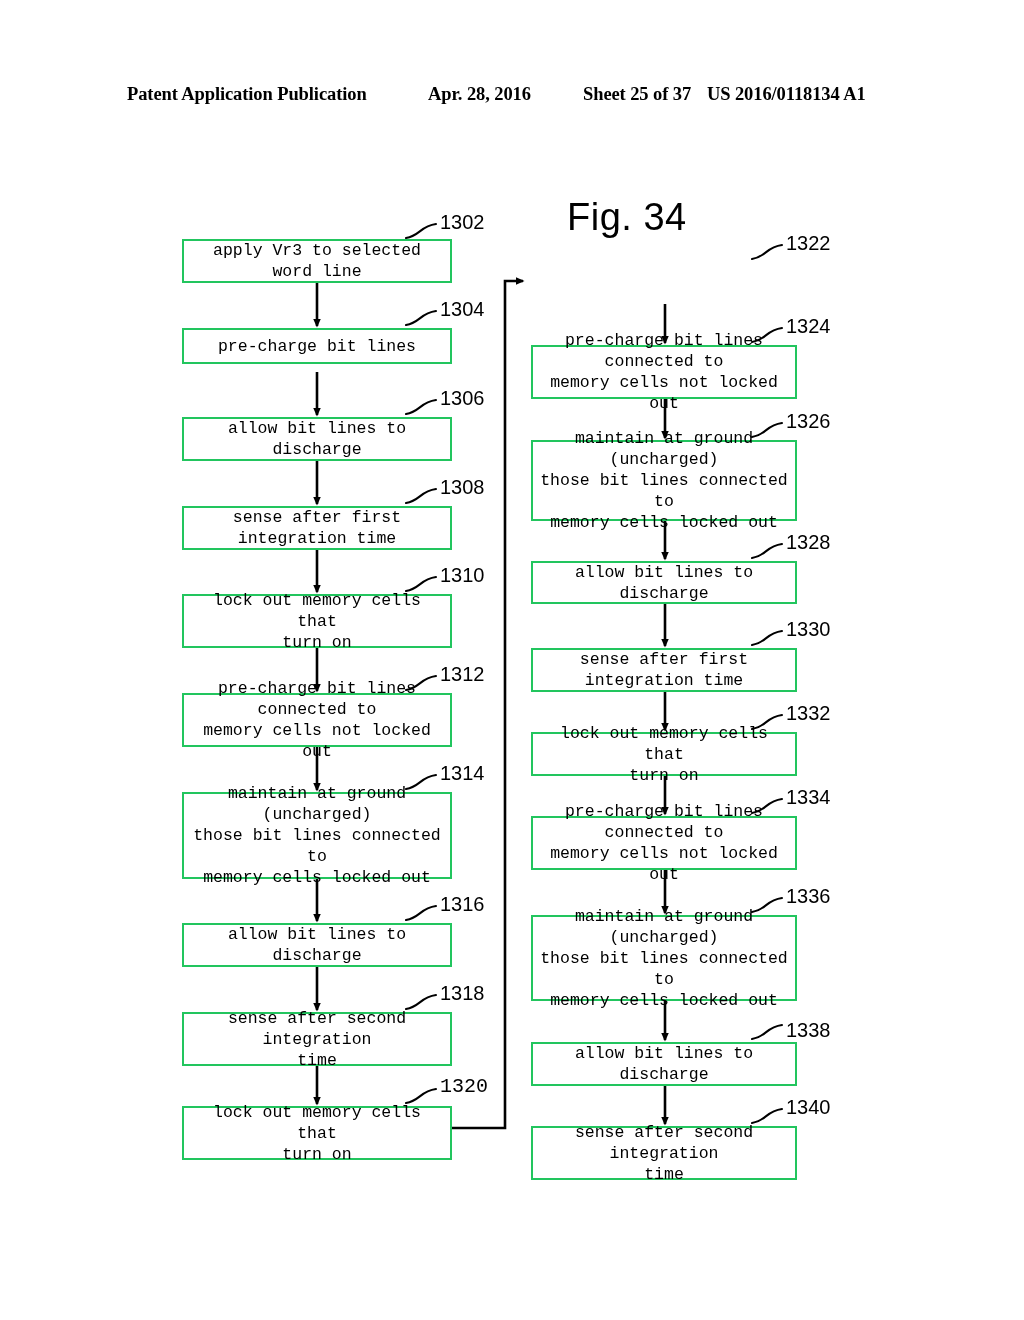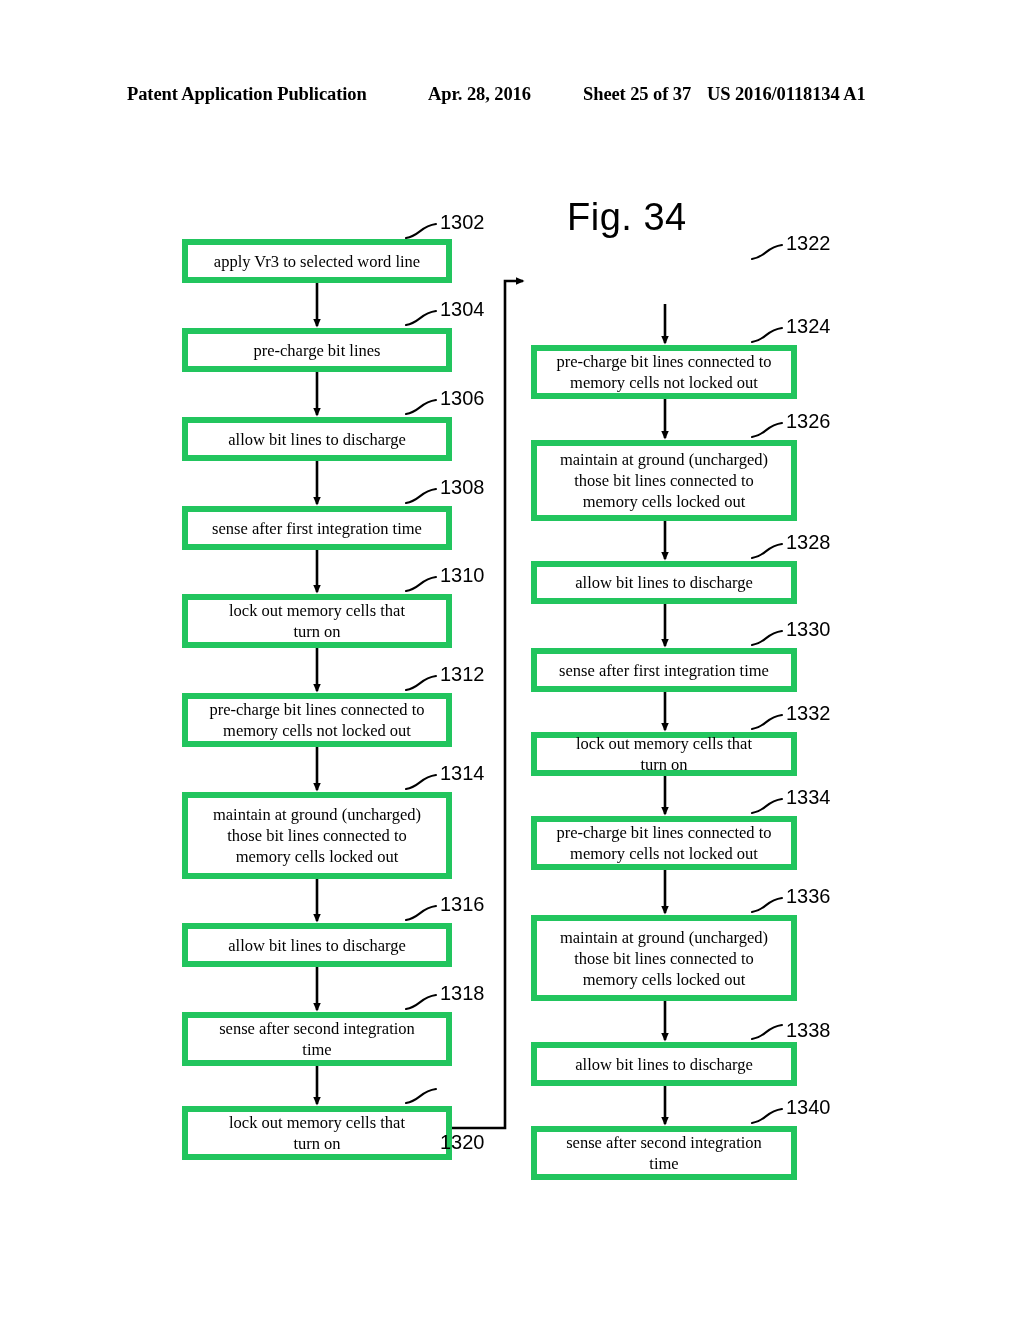--- a/index.html
+++ b/index.html
@@ -78,27 +78,27 @@
     top: 0;
     width: 1024px;
     height: 1320px;
     pointer-events: none;
   }
 
   
   .node {
     position: absolute;
     box-sizing: border-box;
-    border: 6px solid #22c55e;
+    border: 2px solid #22c55e;
     background: #ffffff;
     display: flex;
     align-items: center;
     justify-content: center;
     text-align: center;
-    font-family: Liberation Serif, serif;
+    font-family: Liberation Mono, monospace;
     font-size: 16.5px;
     line-height: 21px;
     color: #000000;
     padding: 11px 6px;
   }
   .node .node-text {
     display: block;
     white-space: pre-line;
   }
 
@@ -184,21 +184,21 @@
       <path d="M752,1039 C766,1037 766,1027 782,1025"></path>
       <path d="M752,1123 C766,1121 766,1111 782,1109"></path>
     </g>
   </svg>
 
   <div class="node" style="left:182px; top:239px; width:270px; height:44px;">
     <span class="node-text">apply Vr3 to selected word line</span>
   </div>
   <div class="ref-num" style="left:440px; top:212px;">1302</div>
 
-  <div class="node" style="left:182px; top:328px; width:270px; height:44px;">
+  <div class="node" style="left:182px; top:328px; width:270px; height:36px;">
     <span class="node-text">pre-charge bit lines</span>
   </div>
   <div class="ref-num" style="left:440px; top:299px;">1304</div>
 
   <div class="node" style="left:182px; top:417px; width:270px; height:44px;">
     <span class="node-text">allow bit lines to discharge</span>
   </div>
   <div class="ref-num" style="left:440px; top:388px;">1306</div>
 
   <div class="node" style="left:182px; top:506px; width:270px; height:44px;">
@@ -233,21 +233,21 @@
   <div class="node" style="left:182px; top:1012px; width:270px; height:54px;">
     <span class="node-text">sense after second integration
 time</span>
   </div>
   <div class="ref-num" style="left:440px; top:983px;">1318</div>
 
   <div class="node" style="left:182px; top:1106px; width:270px; height:54px;">
     <span class="node-text">lock out memory cells that
 turn on</span>
   </div>
-  <div class="ref-num" style="left:440px; top:1132px;">1320</div>
+  <div class="ref-num" style="left:440px; top:1077px;font-family:Liberation Mono, monospace;">1320</div>
 
   <div class="ref-num" style="left:786px; top:233px;">1322</div>
 
   <div class="node" style="left:531px; top:345px; width:266px; height:54px;">
     <span class="node-text">pre-charge bit lines connected to
 memory cells not locked out</span>
   </div>
   <div class="ref-num" style="left:786px; top:316px;">1324</div>
 
   <div class="node" style="left:531px; top:440px; width:266px; height:81px;">

